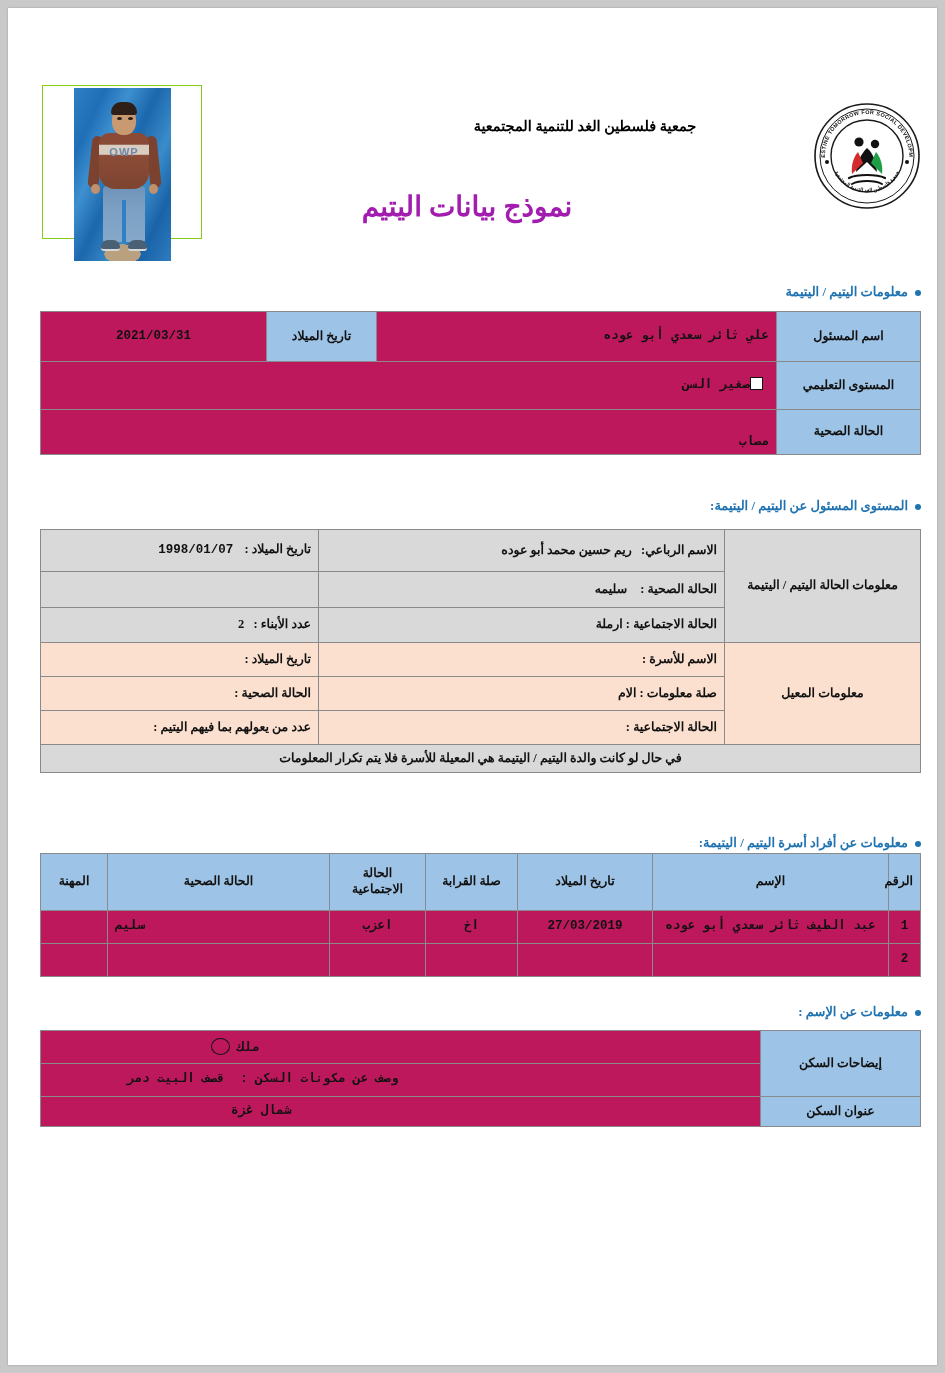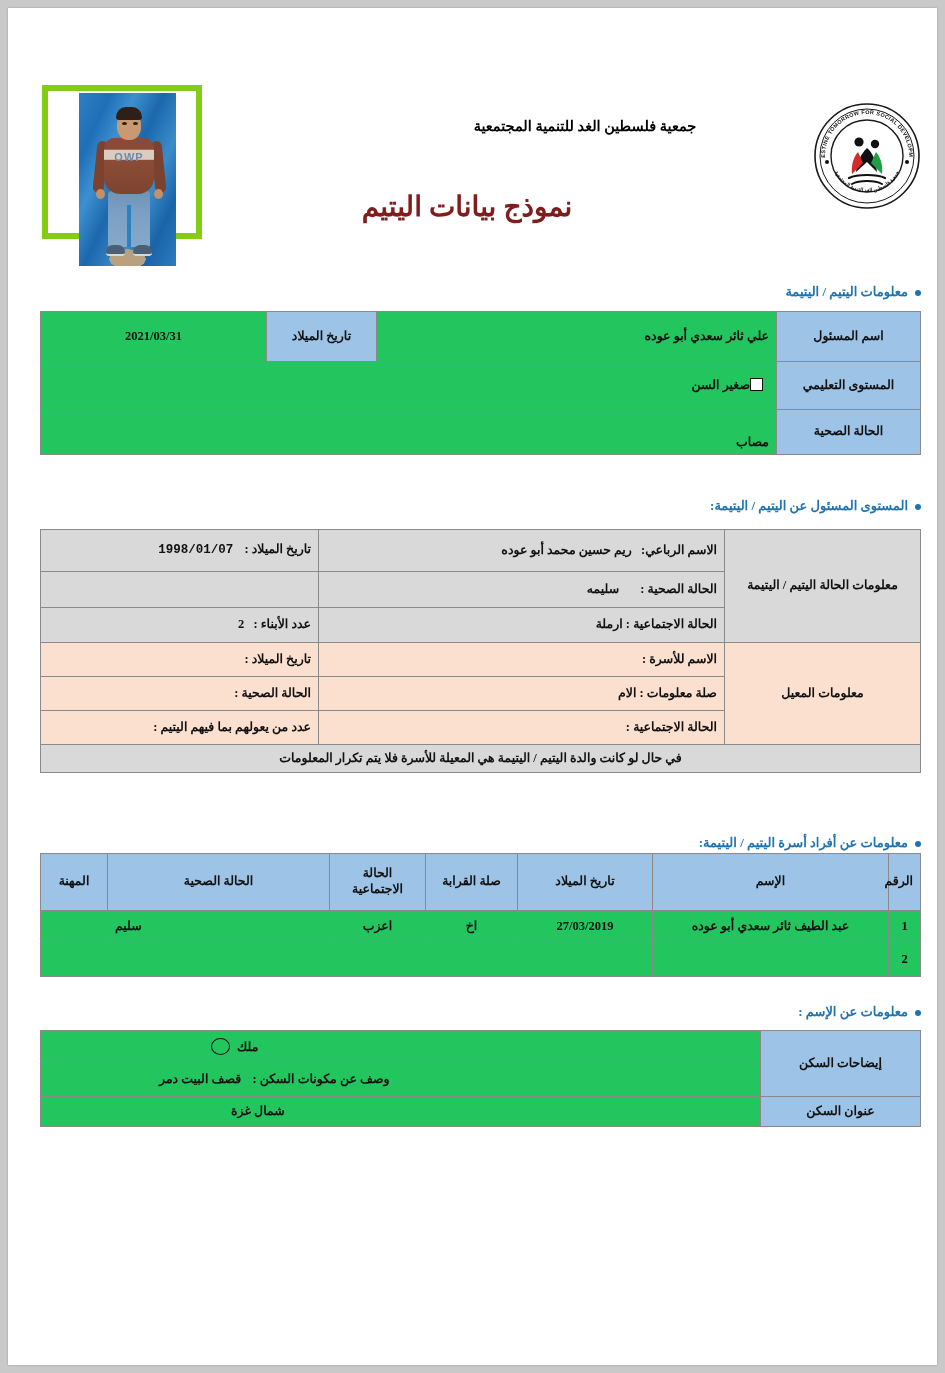--- a/index.html
+++ b/index.html
@@ -30,21 +30,21 @@
   .header-zone {
     position: absolute;
     left: 0; top: 0;
     width: 100%;
     height: 260px;
   }
   .photo-frame {
     position: absolute;
     left: 34px; top: 77px;
     width: 160px; height: 154px;
-    border: 6px solid #84cc16;
+    border: 1px solid #84cc16;
     background: #ffffff;
     padding: 0;
   }
   .photo {
     position: absolute;
     left: 31px; top: 2px;
     width: 97px; height: 173px;
     background:
       radial-gradient(ellipse 30px 16px at 50% 96%, #b9a07e 0%, #b9a07e 60%, rgba(185,160,126,0) 61%),
       linear-gradient(115deg, #2f7fc4 0%, #1f6fb8 18%, #3d90cf 32%, #1c67ad 48%, #3a8cc9 66%, #1a63a8 82%, #2e7cc0 100%);
@@ -121,21 +121,21 @@
     position: absolute;
     right: 14px; top: 92px;
     width: 112px; height: 112px;
   }
   .doc-title {
     position: absolute;
     right: 330px; top: 182px;
     width: 280px;
     text-align: center;
     font: 700 28px "Liberation Serif", serif;
-    color: #7f1d1d;
+    color: #a21caf;
   }
 
   
   .section-head {
     position: absolute;
     right: 16px;
     font: 700 13px "Liberation Serif", serif;
     color: #2073b1;
     white-space: nowrap;
   }
@@ -160,21 +160,21 @@
     font-size: 12.5px;
     font-weight: 700;
     color: #111;
     padding: 3px 7px;
     vertical-align: middle;
     line-height: 1.25;
   }
   .hdr-blue { background: #9dc3e6; text-align: center; }
   .cell-grey { background: #d9d9d9; }
   .cell-peach { background: #fbe0cf; }
-  .cell-white { background: #22c55e; }
+  .cell-white { background: #be185d; font-family: Liberation Mono, monospace; }
   .ta-c { text-align: center; }
   .ta-r { text-align: right; }
   .ta-l { text-align: left; }
   .num { font-family: "Liberation Serif", serif; direction: ltr; display: inline-block; }
 
   .chk {
     display: inline-block;
     width: 13px; height: 13px;
     border: 1.6px solid #111;
     background: #fff;
@@ -305,21 +305,21 @@
           <span style="margin-right:6px;">ريم حسين محمد أبو عوده</span>
         </td>
         <td class="cell-grey ta-r">
           <span>تاريخ الميلاد   :</span>
           <span class="num" style="margin-right:8px;font-family:Liberation Mono, monospace;">1998/01/07</span>
         </td>
       </tr>
       <tr style="height:36px;">
         <td class="cell-grey ta-r">
           <span>الحالة الصحية   :</span>
-          <span style="margin-right:18px;">سليمه</span>
+          <span style="margin-right:10px;">سليمه</span>
         </td>
         <td class="cell-grey ta-r"></td>
       </tr>
       <tr style="height:35px;">
         <td class="cell-grey ta-r">الحالة الاجتماعية : ارملة</td>
         <td class="cell-grey ta-r">
           <span>عدد الأبناء  :</span>
           <span class="num" style="margin-right:6px;">2</span>
         </td>
       </tr>
@@ -399,21 +399,21 @@
           <col style="width:720px">
     </colgroup>
     <tbody>
       <tr style="height:33px;">
         <td class="hdr-blue" rowspan="2">إيضاحات السكن</td>
         <td class="cell-white ta-l" style="padding-left:170px;">
           <span>ملك</span><span class="circ"></span>
         </td>
       </tr>
       <tr style="height:33px;">
-        <td class="cell-white ta-l" style="padding-left:118px;">
+        <td class="cell-white ta-l" style="padding-left:86px;">
           <span>وصف عن مكونات السكن  :</span>
           <span style="margin-right:8px;">قصف البيت دمر</span>
         </td>
       </tr>
       <tr style="height:30px;">
         <td class="hdr-blue">عنوان السكن</td>
         <td class="cell-white ta-l" style="padding-left:190px;">شمال غزة</td>
       </tr>
     </tbody>
   </table>

